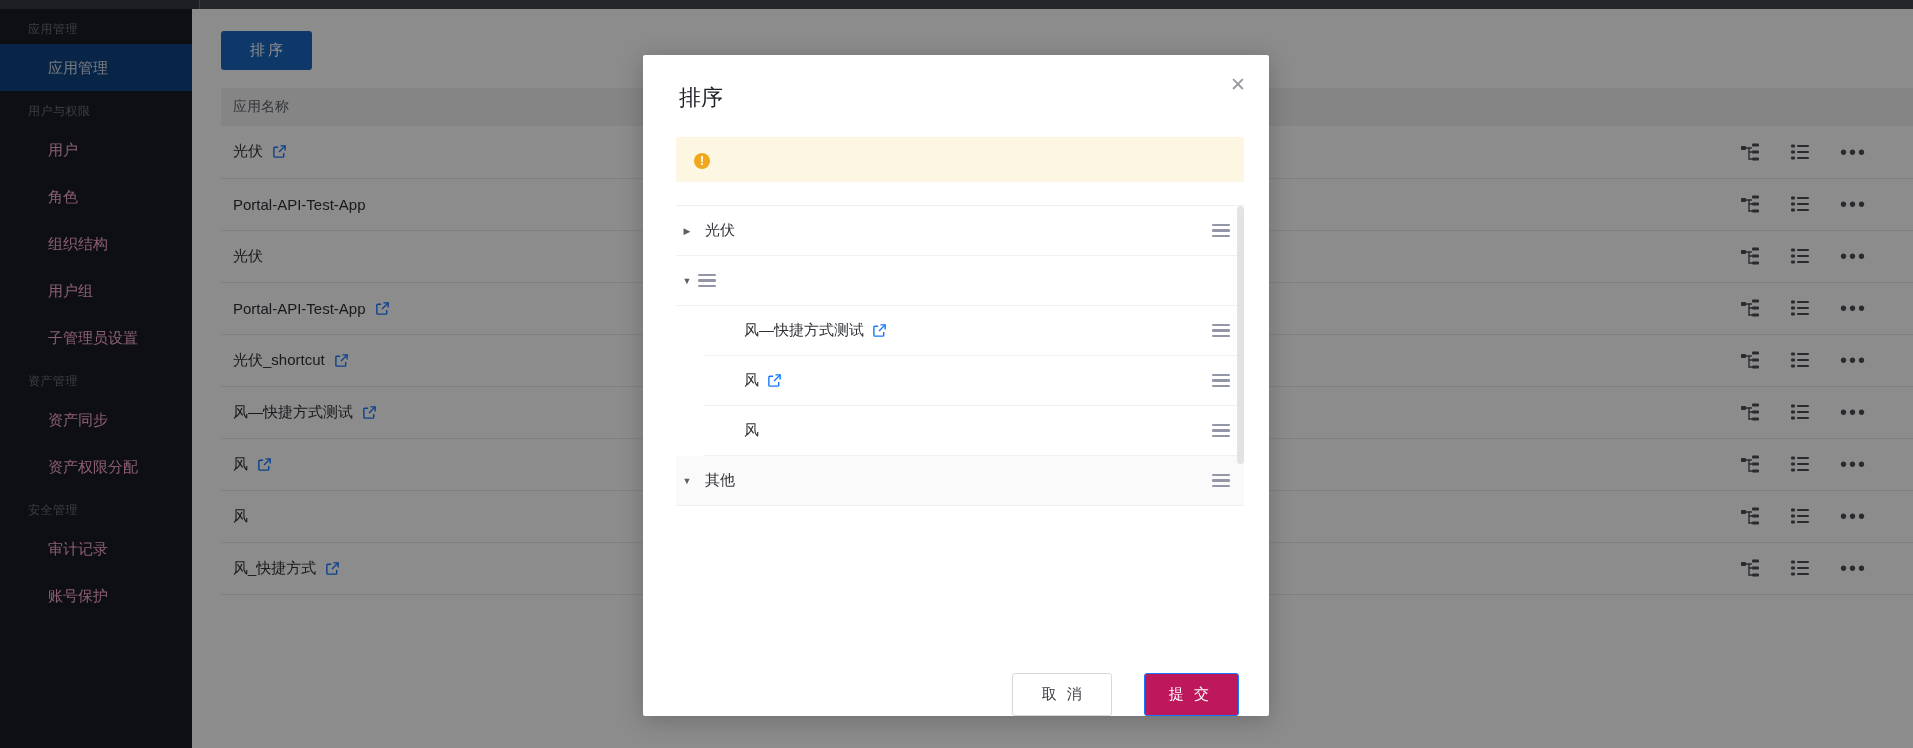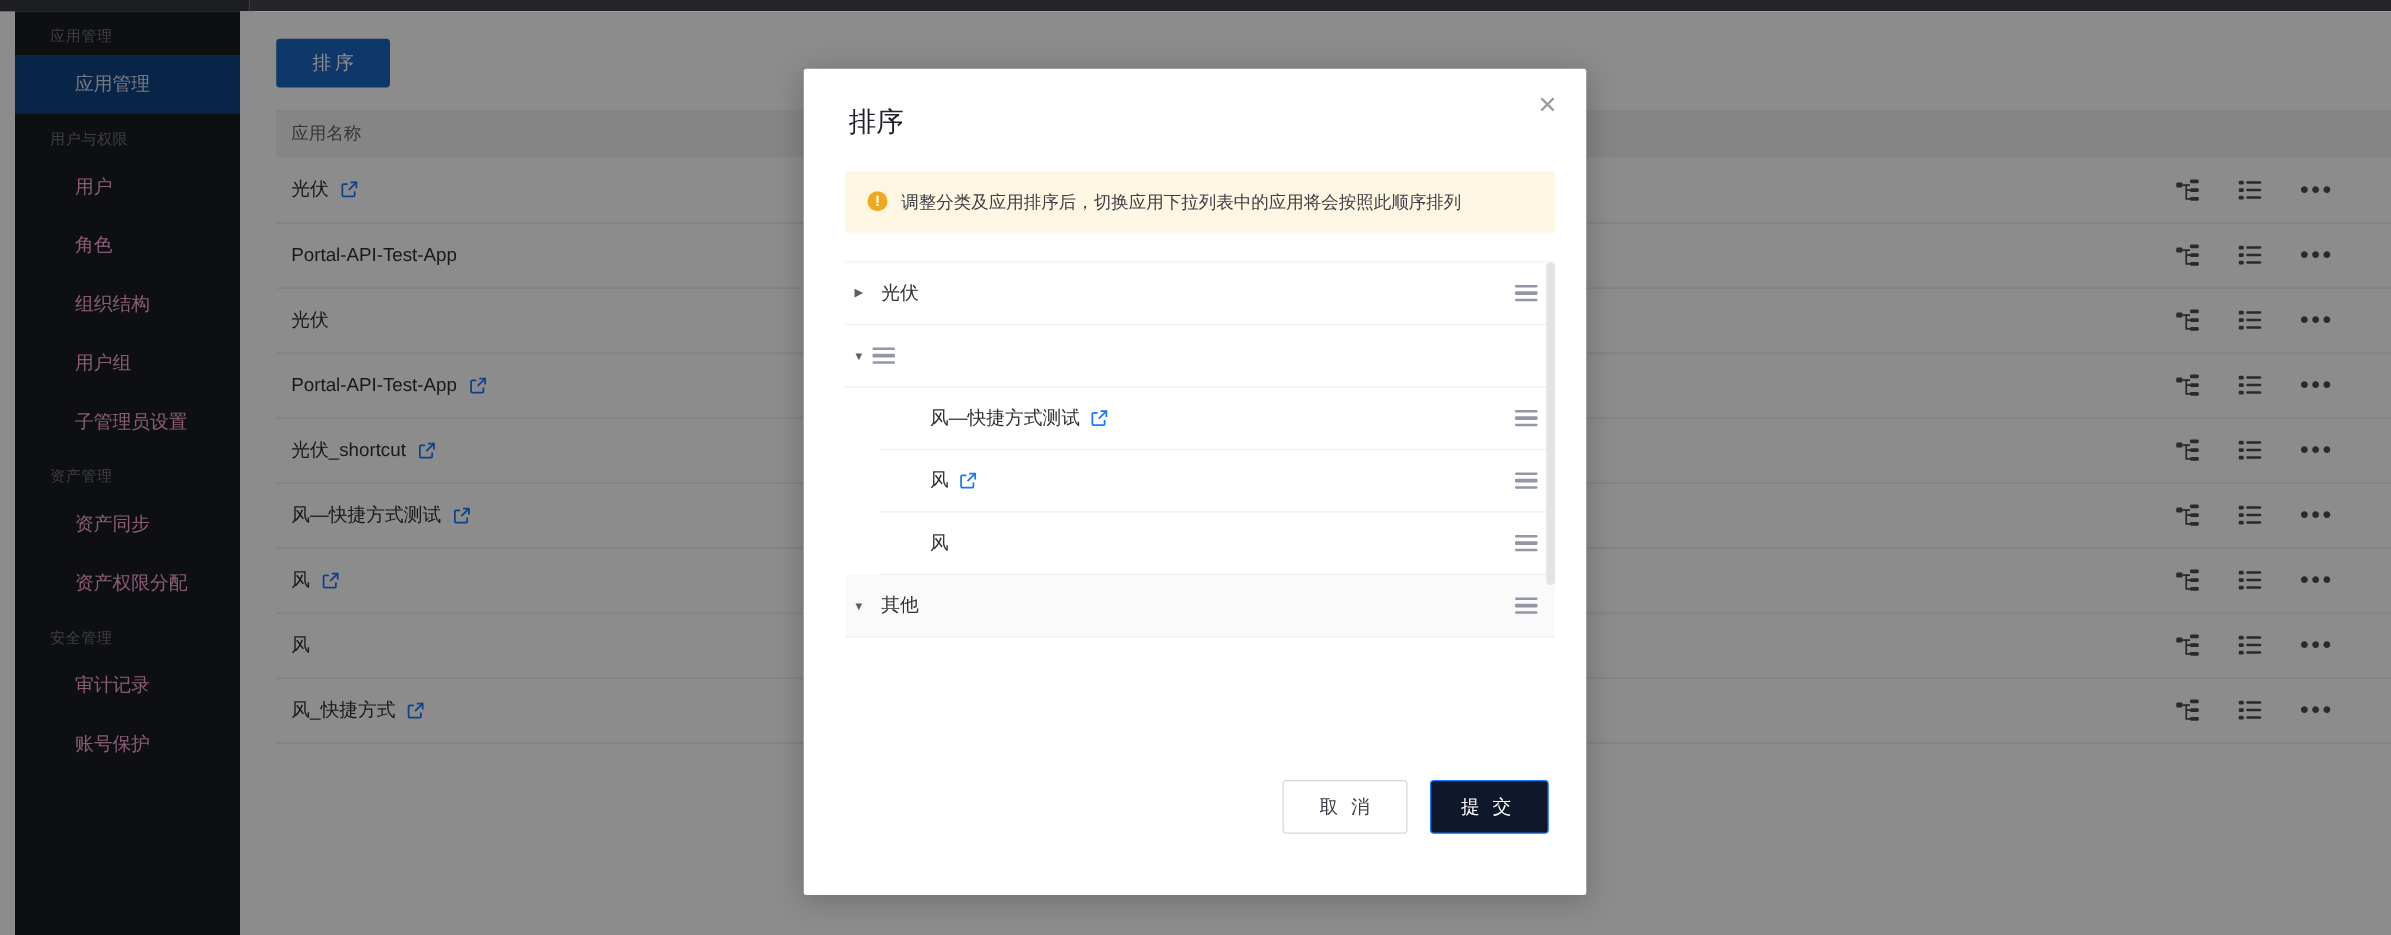--- a/index.html
+++ b/index.html
@@ -16,21 +16,21 @@
     position: absolute; left: 0; top: 0; width: 1913px; height: 9px;
     background: #25262c;
   }
   .topbar-seg {
     position: absolute; left: 0; top: 0; width: 200px; height: 9px;
     background: #1e1f24; border-right: 1px solid #3a3b42;
   }
 
   
   .sidebar {
-    position: absolute; left: 12px; top: 9px; width: 192px; height: 739px;
+    position: absolute; left: 0; top: 9px; width: 192px; height: 739px;
     background: #1b1c21; overflow: hidden;
   }
   .side-group {
     font-size: 12px; color: #6f7179; padding: 12px 0 6px 28px;
     letter-spacing: .5px;
   }
   .side-item {
     height: 47px; line-height: 47px; padding-left: 48px;
     font-size: 15px; color: #f9a8d4; cursor: pointer;
   }
@@ -130,28 +130,28 @@
   .handle i { display: block; height: 2.5px; background: #9296a6; border-radius: 1px; }
   .scrollbar {
     position: absolute; right: 0; top: 1px; width: 7px; bottom: 38px;
     background: transparent;
   }
   .scrollbar .thumb {
     position: absolute; left: 0; top: 0; width: 7px; height: 258px;
     background: #e2e3e5; border-radius: 4px;
   }
   .modal-footer {
-    height: 92px; display: flex; align-items: flex-start; justify-content: flex-end;
-    gap: 18px; padding-right: 30px;
+    height: 92px; display: flex; align-items: flex-end; justify-content: flex-end;
+    gap: 32px; padding-right: 30px;
   }
   .btn {
     font-size: 15px; border-radius: 3px; cursor: pointer; letter-spacing: 3px;
     padding: 11px 26px 11px 29px; border: 1px solid #d6d8db; background: #fff; color: #3b3d44;
   }
-  .btn.primary { background: #0f172a; border-color: #1677ff; color: #fff; padding-left: 24px; }
+  .btn.primary { background: #be185d; border-color: #1677ff; color: #fff; padding-left: 24px; }
 </style>
 </head>
 <body>
 
 <div id="root">
 
   <div class="topbar">
     <div class="topbar-seg"></div>
   </div>
 
@@ -495,21 +495,20 @@
 
   <div class="overlay"></div>
 
   <section class="modal">
     <div class="modal-close">✕</div>
     <h2 class="modal-title">排序</h2>
 
     <div class="modal-body">
       <div class="notice">
         <span class="notice-ico">!</span>
-        <span>调整分类及应用排序后，切换应用下拉列表中的应用将会按照此顺序排列</span>
       </div>
 
       <div class="tree-wrap">
         <div class="tree" id="tree">
             <div class="t-row">
               <span class="t-arrow">▶</span>
               <span class="t-label">
                 <span>光伏</span>
               </span>
               <span class="handle">

